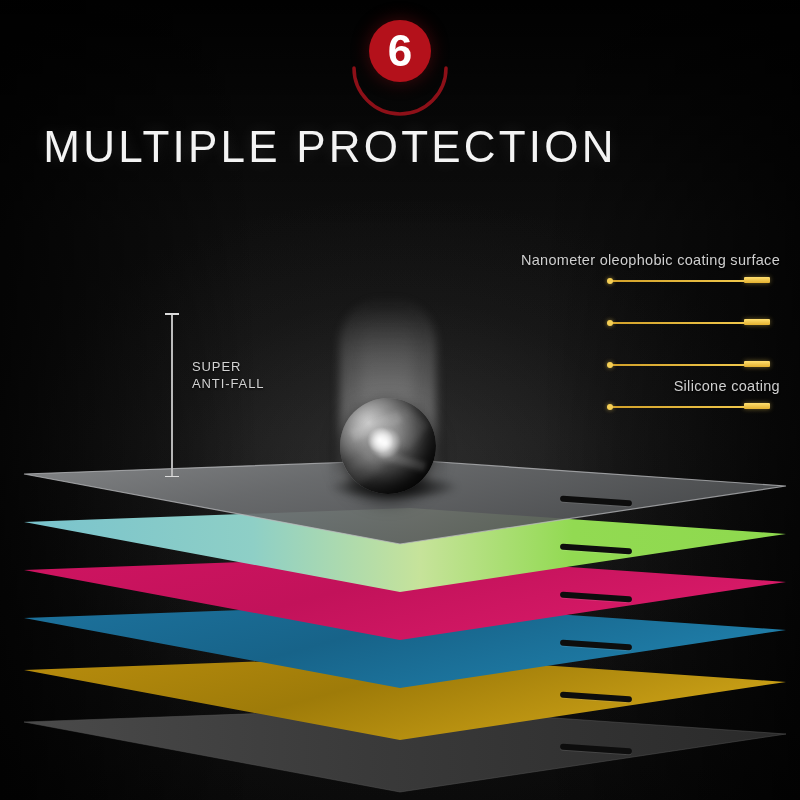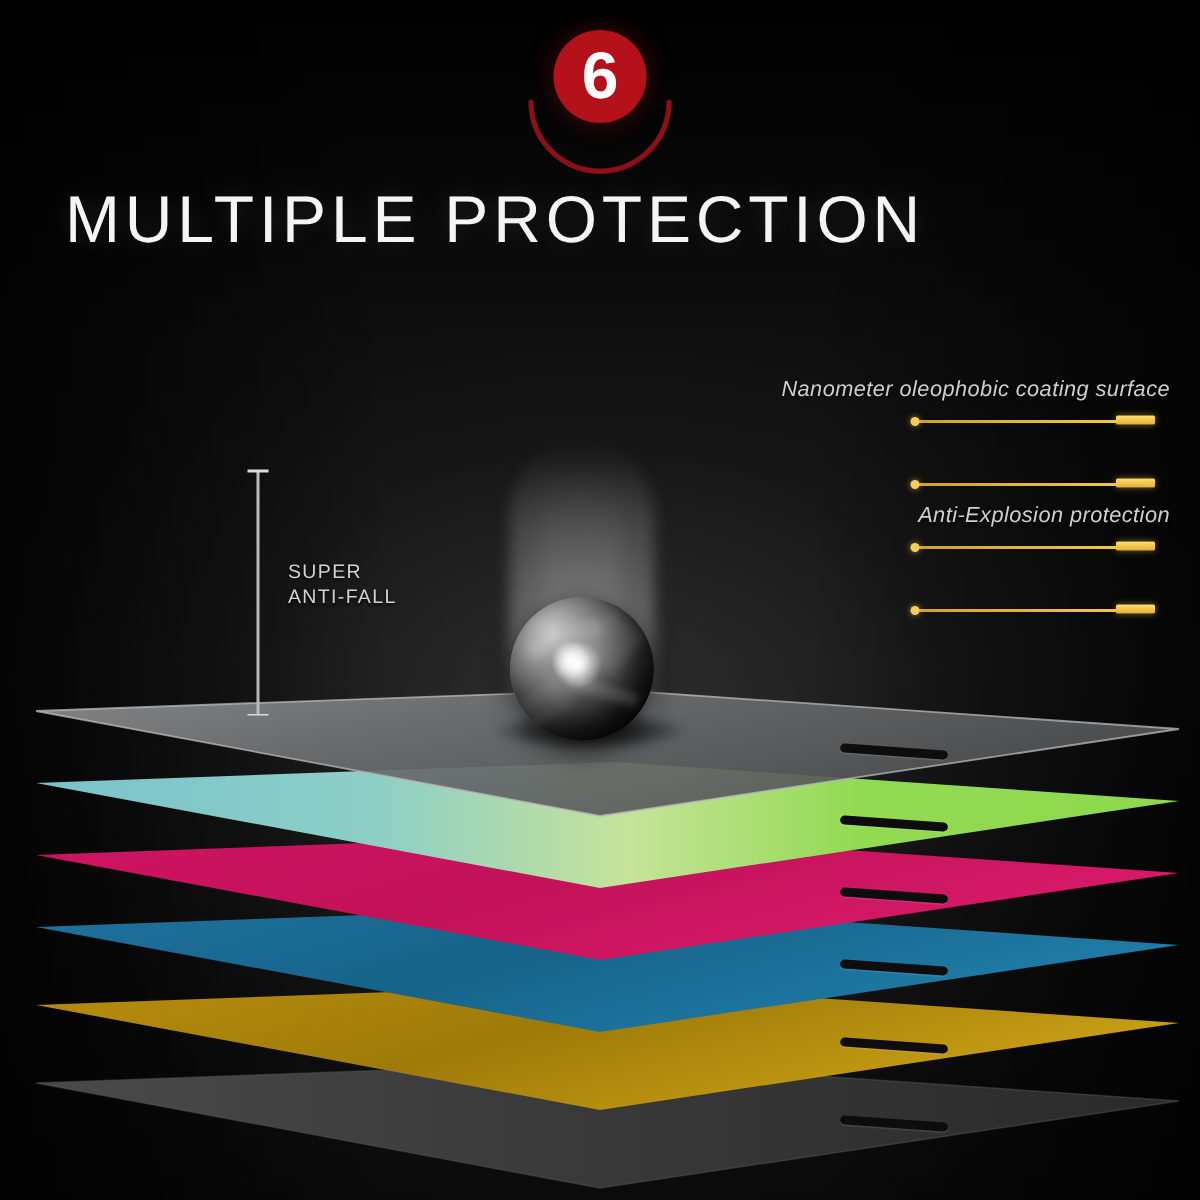--- a/index.html
+++ b/index.html
@@ -35,41 +35,41 @@
   .badge-arc svg{display:block;}
 
   
   .title{position:absolute;left:0;top:122px;width:660px;text-align:center;
     color:#f4f4f4;font-size:44px;letter-spacing:3.2px;font-weight:300;
     font-family:"Liberation Sans",sans-serif;white-space:nowrap;
     text-shadow:0 0 16px rgba(255,255,255,.12);}
 
   
   .features{position:absolute;left:330px;top:252px;width:450px;}
-  .feat{position:relative;height:42px;font-style:italic;}
+  .feat{position:relative;height:42px;}
   .feat-label{position:absolute;right:0;top:0;width:100%;text-align:right;
     color:#cfcfcf;font-size:14.5px;letter-spacing:.3px;font-weight:400;
     white-space:nowrap;text-shadow:0 1px 2px rgba(0,0,0,.8);}
   .feat-rule{position:absolute;right:10px;top:25px;width:163px;height:7px;}
   .rule-line{position:absolute;left:5px;top:2.5px;width:158px;height:2px;
     background:linear-gradient(90deg,#d2a12a,#f6cf52);}
   .rule-dot{position:absolute;left:0;top:0.5px;width:6px;height:6px;border-radius:50%;
     background:#f5cf55;box-shadow:0 0 4px rgba(245,207,85,.6);}
   .rule-cap{position:absolute;right:0;top:0;width:26px;height:6px;border-radius:1px;
     background:linear-gradient(180deg,#ffdf70,#e3b02f);
     box-shadow:0 0 5px rgba(245,207,85,.45);}
 
   
   .dim{position:absolute;left:165px;top:312px;width:14px;height:166px;}
   .dim-line{position:absolute;left:6px;top:2px;width:1.5px;height:162px;
     background:linear-gradient(180deg,rgba(220,220,220,.85),rgba(190,190,190,.95));}
   .dim-cap{position:absolute;left:0;width:14px;height:1.5px;background:#dcdcdc;}
   .dim-cap.top{top:1px;}
   .dim-cap.bottom{bottom:1px;}
-  .dim-label{position:absolute;left:192px;top:372px;color:#d2d2d2;
+  .dim-label{position:absolute;left:192px;top:358px;color:#d2d2d2;
     font-size:13px;letter-spacing:.9px;line-height:17px;font-weight:400;
     text-shadow:0 1px 2px rgba(0,0,0,.85);}
 
   
   .shaft{position:absolute;left:340px;top:296px;width:96px;height:190px;
     background:linear-gradient(180deg,rgba(175,175,175,0) 0%,rgba(168,168,168,.30) 30%,rgba(185,185,185,.50) 70%,rgba(150,150,150,.35) 100%);
     border-radius:48px 48px 6px 6px;filter:blur(5px);}
   .shaft-core{position:absolute;left:360px;top:310px;width:54px;height:180px;
     background:linear-gradient(180deg,rgba(200,200,200,0),rgba(205,205,205,.38));
     border-radius:27px 27px 4px 4px;filter:blur(7px);}
@@ -241,28 +241,28 @@
       </div>
     </div>
     <div class="feat">
       <div class="feat-rule">
         <div class="rule-line"></div>
         <div class="rule-dot"></div>
         <div class="rule-cap"></div>
       </div>
     </div>
     <div class="feat">
-      <div class="feat-label">Anti-Explosion protection</div>
-      <div class="feat-rule">
-        <div class="rule-line"></div>
-        <div class="rule-dot"></div>
-        <div class="rule-cap"></div>
-      </div>
-    </div>
-    <div class="feat">
+      <div class="feat-rule">
+        <div class="rule-line"></div>
+        <div class="rule-dot"></div>
+        <div class="rule-cap"></div>
+      </div>
+    </div>
+    <div class="feat">
+      <div class="feat-label">Silicone coating</div>
       <div class="feat-rule">
         <div class="rule-line"></div>
         <div class="rule-dot"></div>
         <div class="rule-cap"></div>
       </div>
     </div>
   </div>
 
 </div>
 

